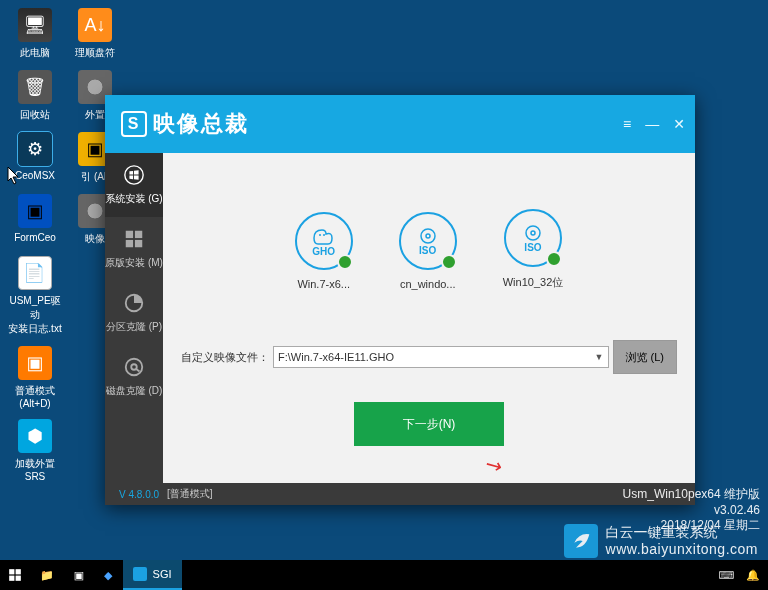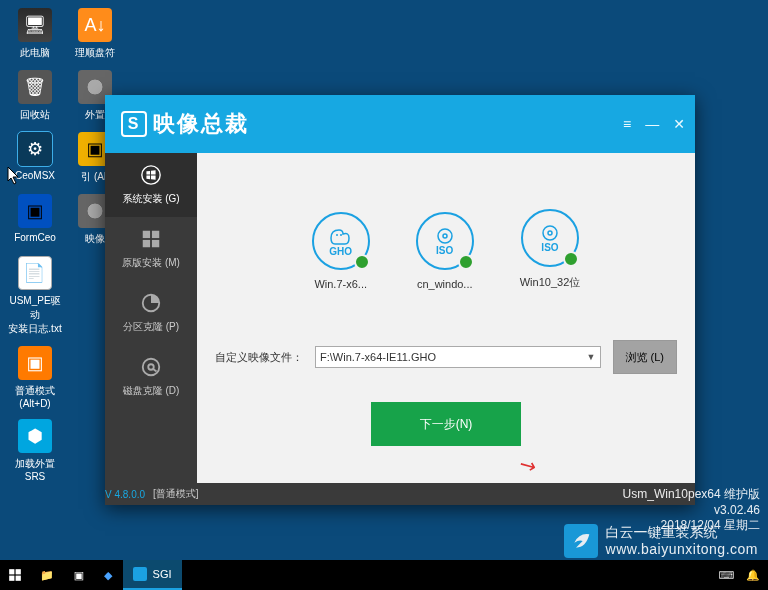--- a/index.html
+++ b/index.html
@@ -31,43 +31,43 @@
 
 
 .window { position: absolute; left: 105px; top: 95px; width: 590px; height: 410px; background: #f2f2f2; box-shadow: 0 4px 18px rgba(0,0,0,0.6); display: flex; flex-direction: column; }
 .titlebar { height: 58px; background: #17a8e2; color: #fff; display: flex; align-items: center; padding: 0 10px 0 16px; }
 .titlebar .app-logo { font-size: 22px; font-weight: bold; letter-spacing: 2px; display: flex; align-items: center; gap: 6px; }
 .logo-sq { width: 26px; height: 26px; border: 2px solid #fff; border-radius: 4px; display: inline-flex; align-items: center; justify-content: center; font-size: 16px; font-weight: bold; }
 .win-controls { margin-left: auto; display: flex; gap: 14px; font-size: 14px; }
 .win-controls span { cursor: pointer; color: #eafaff; }
 
 .window-body { flex: 1; display: flex; }
-.sidebar { width: 92px; background: #3a3a3a; display: flex; flex-direction: column; }
+.sidebar { width: 58px; background: #3a3a3a; display: flex; flex-direction: column; }
 .side-item { height: 64px; display: flex; flex-direction: column; align-items: center; justify-content: center; color: #ccc; font-size: 10px; cursor: pointer; gap: 6px; }
 .side-item.active { background: #2e2e2e; color: #fff; }
 .side-icon { width: 22px; height: 22px; display: flex; align-items: center; justify-content: center; }
 .side-icon svg { width: 22px; height: 22px; }
 
 .main-panel { flex: 1; background: #f2f2f2; position: relative; padding: 14px 18px; }
 .image-row { display: flex; justify-content: center; gap: 46px; margin-top: 42px; }
 .img-item { display: flex; flex-direction: column; align-items: center; gap: 8px; cursor: pointer; justify-content: flex-end; }
 .img-circle { width: 58px; height: 58px; border: 2px solid #1ba1e2; border-radius: 50%; display: flex; flex-direction: column; align-items: center; justify-content: center; color: #1ba1e2; font-size: 10px; font-weight: bold; position: relative; }
 .img-circle .badge { position: absolute; bottom: -2px; right: -2px; width: 16px; height: 16px; background: #2fa02f; border-radius: 50%; border: 2px solid #f2f2f2; }
 .img-label { font-size: 11px; color: #333; }
 
-.path-row { display: flex; align-items: center; gap: 12px; margin-top: 50px; font-size: 11px; color: #333; }
+.path-row { display: flex; align-items: center; gap: 4px; margin-top: 50px; font-size: 11px; color: #333; }
 .path-row label { white-space: nowrap; }
 .path-combo { flex: 1; display: flex; align-items: center; border: 1px solid #aaa; background: #fff; height: 22px; padding: 0 4px; font-family: monospace; font-size: 11px; }
 .path-combo .arrow { margin-left: auto; font-size: 9px; color: #555; }
 .browse-btn { background: #a3a3a3; border: 1px solid #999; height: 34px; padding: 8px 12px; font-size: 11px; cursor: pointer; }
 
 .next-btn { display: block; margin: 28px auto 0; width: 150px; height: 44px; background: #17a34a; color: #fff; border: none; font-size: 12px; cursor: pointer; }
 .arrow-pointer { position: absolute; left: 322px; top: 300px; color: #e03030; font-size: 20px; transform: rotate(-30deg); }
 
-.footer { height: 22px; background: #3a3a3a; color: #ccc; font-size: 10px; display: flex; align-items: center; padding: 0 0; gap: 8px; }
+.footer { height: 22px; background: #3a3a3a; color: #ccc; font-size: 10px; display: flex; align-items: center; padding: 0 14px; gap: 8px; }
 .footer .ver { color: #17a8e2; }
 
 
 .watermark { position: absolute; right: 10px; bottom: 32px; display: flex; align-items: center; gap: 8px; color: #fff; font-size: 12px; opacity: 0.9; }
 .watermark .sq { width: 34px; height: 34px; background: #1ba1e2; border-radius: 4px; display:flex; align-items:center; justify-content:center; }
 .watermark .txt { line-height: 1.2; text-align:left; font-size:14px; }
 .watermark .txt small { font-size: 14px; display:block; letter-spacing:0.5px; }
 .sysinfo { position: absolute; right: 8px; bottom: 56px; color: #fff; font-size: 12px; text-align: right; opacity: 0.9; line-height:1.3;}
 
 

